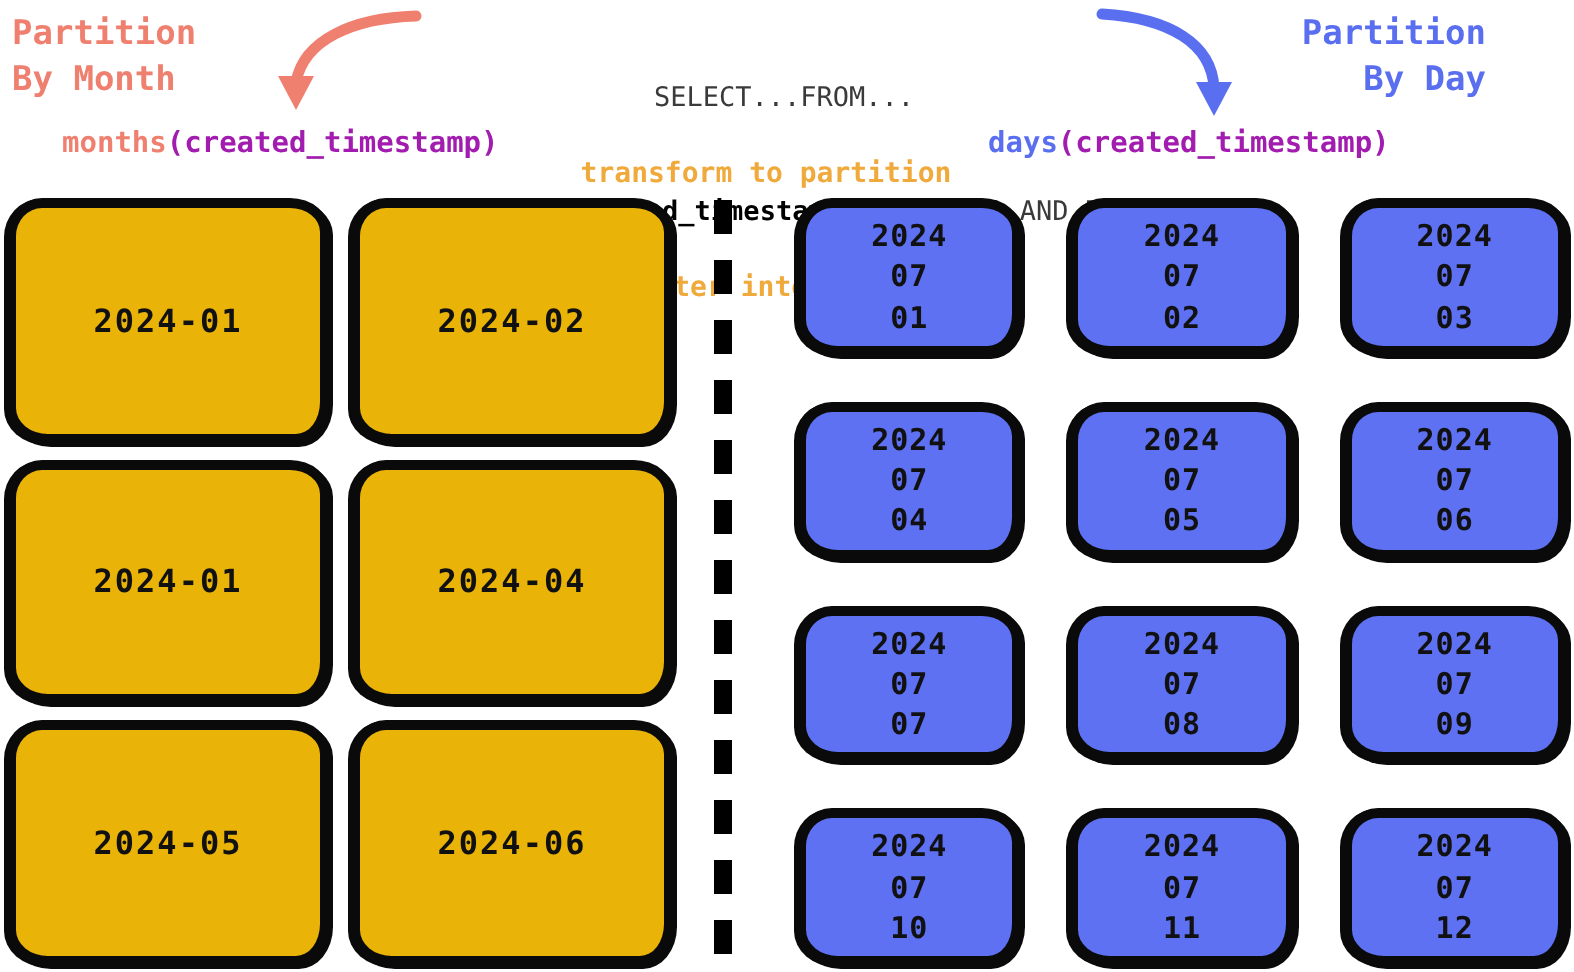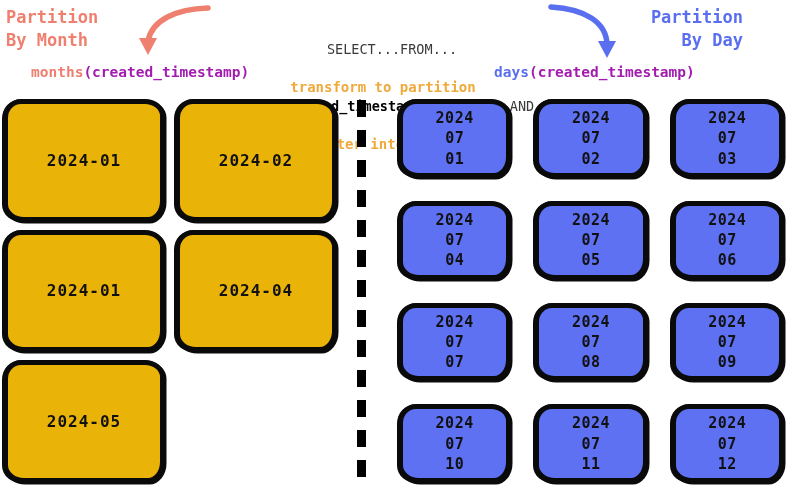--- a/index.html
+++ b/index.html
@@ -215,20 +215,23 @@
     </div>
   <div class="card month">
       <span class="lines">2024-01</span>
     </div>
   <div class="card month">
       <span class="lines">2024-04</span>
     </div>
   <div class="card month">
       <span class="lines">2024-05</span>
     </div>
+  <div class="card month">
+      <span class="lines">2024-06</span>
+    </div>
 </div>
 
 <div id="day-grid">
   <div class="card day">
       <span class="lines">2024
 07
 01</span>
     </div>
   <div class="card day">
       <span class="lines">2024

